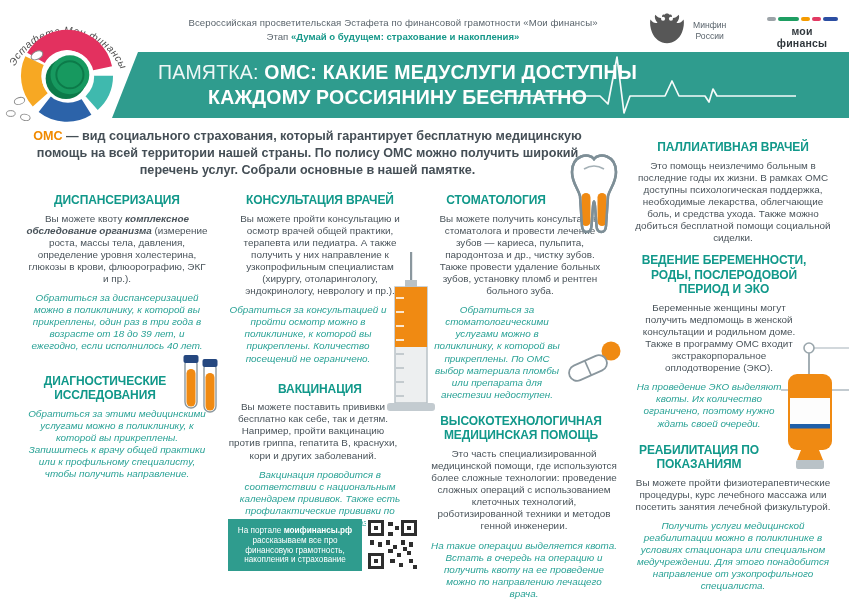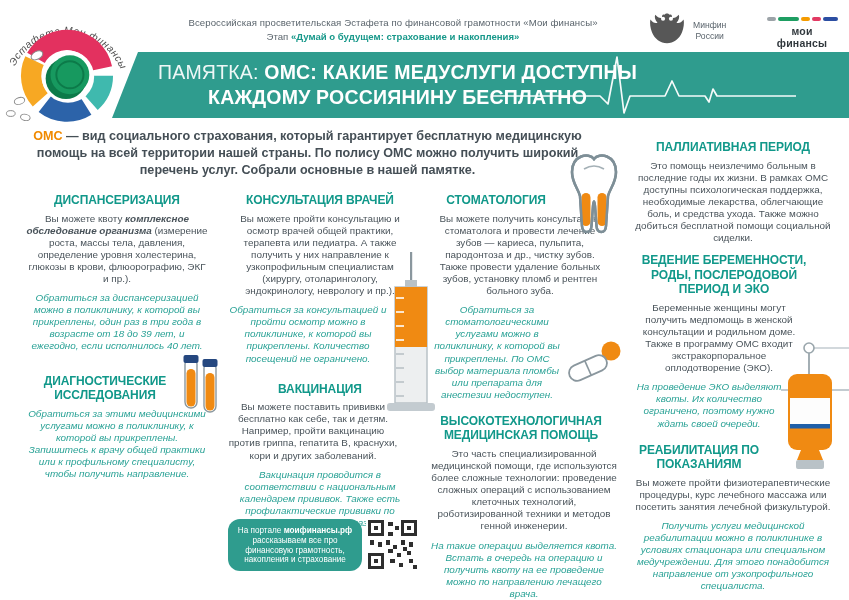--- a/index.html
+++ b/index.html
@@ -35,21 +35,21 @@
   .intro .term { color:#f08a00; }
   
   .col { position:absolute; }
   .sec-title { font-size:12px; line-height:14.5px; font-weight:bold;
     color:#11988a; letter-spacing:-0.1px; margin:0 0 5px; }
   .sec-body { font-size:9.9px; line-height:12.1px; color:#49535a; margin:0 0 7px; }
   .sec-body .bi { font-weight:bold; font-style:italic; }
   .sec-note { font-size:9.9px; line-height:12.1px; color:#2aa296; font-style:italic; margin:0; }
   
   .qr-box { position:absolute; left:228px; top:519px; width:134px; height:52px;
-    background:#2f9c8e; border-radius:12px; padding:7px 8px;
+    background:#2f9c8e; border-radius:0; padding:7px 8px;
     color:#ffffff; font-size:8.2px; line-height:9.8px; }
   .qr-box b { font-weight:bold; }
   .qr-code { position:absolute; left:366px; top:518px; }
   
   .icon-abs { position:absolute; }
 </style>
 </head>
 <body>
 
 <div class="page">
@@ -147,21 +147,21 @@
     <h3 class="sec-title" style="width:130px;">СТОМАТОЛОГИЯ</h3>
     <p class="sec-body" style="width:178px;">Вы можете получить консультацию стоматолога и провести лечение зубов — кариеса, пульпита, пародонтоза и др., чистку зубов. Также провести удаление больных зубов, установку пломб и рентген больного зуба.</p>
     <p class="sec-note" style="width:132px;">Обратиться за стоматологическими услугами можно в поликлинику, к которой вы прикреплены. По ОМС выбор материала пломбы или препарата для анестезии недоступен.</p>
 
     <h3 class="sec-title" style="margin-top:13px; width:180px;">ВЫСОКОТЕХНОЛОГИЧНАЯ МЕДИЦИНСКАЯ ПОМОЩЬ</h3>
     <p class="sec-body">Это часть специализированной медицинской помощи, где используются более сложные технологии: проведение сложных операций с использованием клеточных технологий, роботизированной техники и методов генной инженерии.</p>
     <p class="sec-note">На такие операции выделяется квота. Встать в очередь на операцию и получить квоту на ее проведение можно по направлению лечащего врача.</p>
   </div>
 
   <div class="col" style="left:634px; top:140px; width:198px;">
-    <h3 class="sec-title">ПАЛЛИАТИВНАЯ ПЕРИОД</h3>
+    <h3 class="sec-title">ПАЛЛИАТИВНАЯ ВРАЧЕЙ</h3>
     <p class="sec-body">Это помощь неизлечимо больным в последние годы их жизни. В рамках ОМС доступны психологическая поддержка, необходимые лекарства, облегчающие боль, и средства ухода. Также можно добиться бесплатной помощи социальной сиделки.</p>
 
     <h3 class="sec-title" style="margin-top:9px; width:180px;">ВЕДЕНИЕ БЕРЕМЕННОСТИ, РОДЫ, ПОСЛЕРОДОВОЙ ПЕРИОД И ЭКО</h3>
     <p class="sec-body" style="width:170px;">Беременные женщины могут получить медпомощь в женской консультации и родильном доме. Также в программу ОМС входит экстракорпоральное оплодотворение (ЭКО).</p>
     <p class="sec-note" style="width:150px;">На проведение ЭКО выделяют квоты. Их количество ограничено, поэтому нужно ждать своей очереди.</p>
 
     <h3 class="sec-title" style="margin-top:13px; width:130px;">РЕАБИЛИТАЦИЯ ПО ПОКАЗАНИЯМ</h3>
     <p class="sec-body">Вы можете пройти физиотерапевтические процедуры, курс лечебного массажа или посетить занятия лечебной физкультурой.</p>
     <p class="sec-note">Получить услуги медицинской реабилитации можно в поликлинике в условиях стационара или специальном медучреждении. Для этого понадобится направление от узкопрофильного специалиста.</p>
   </div>

